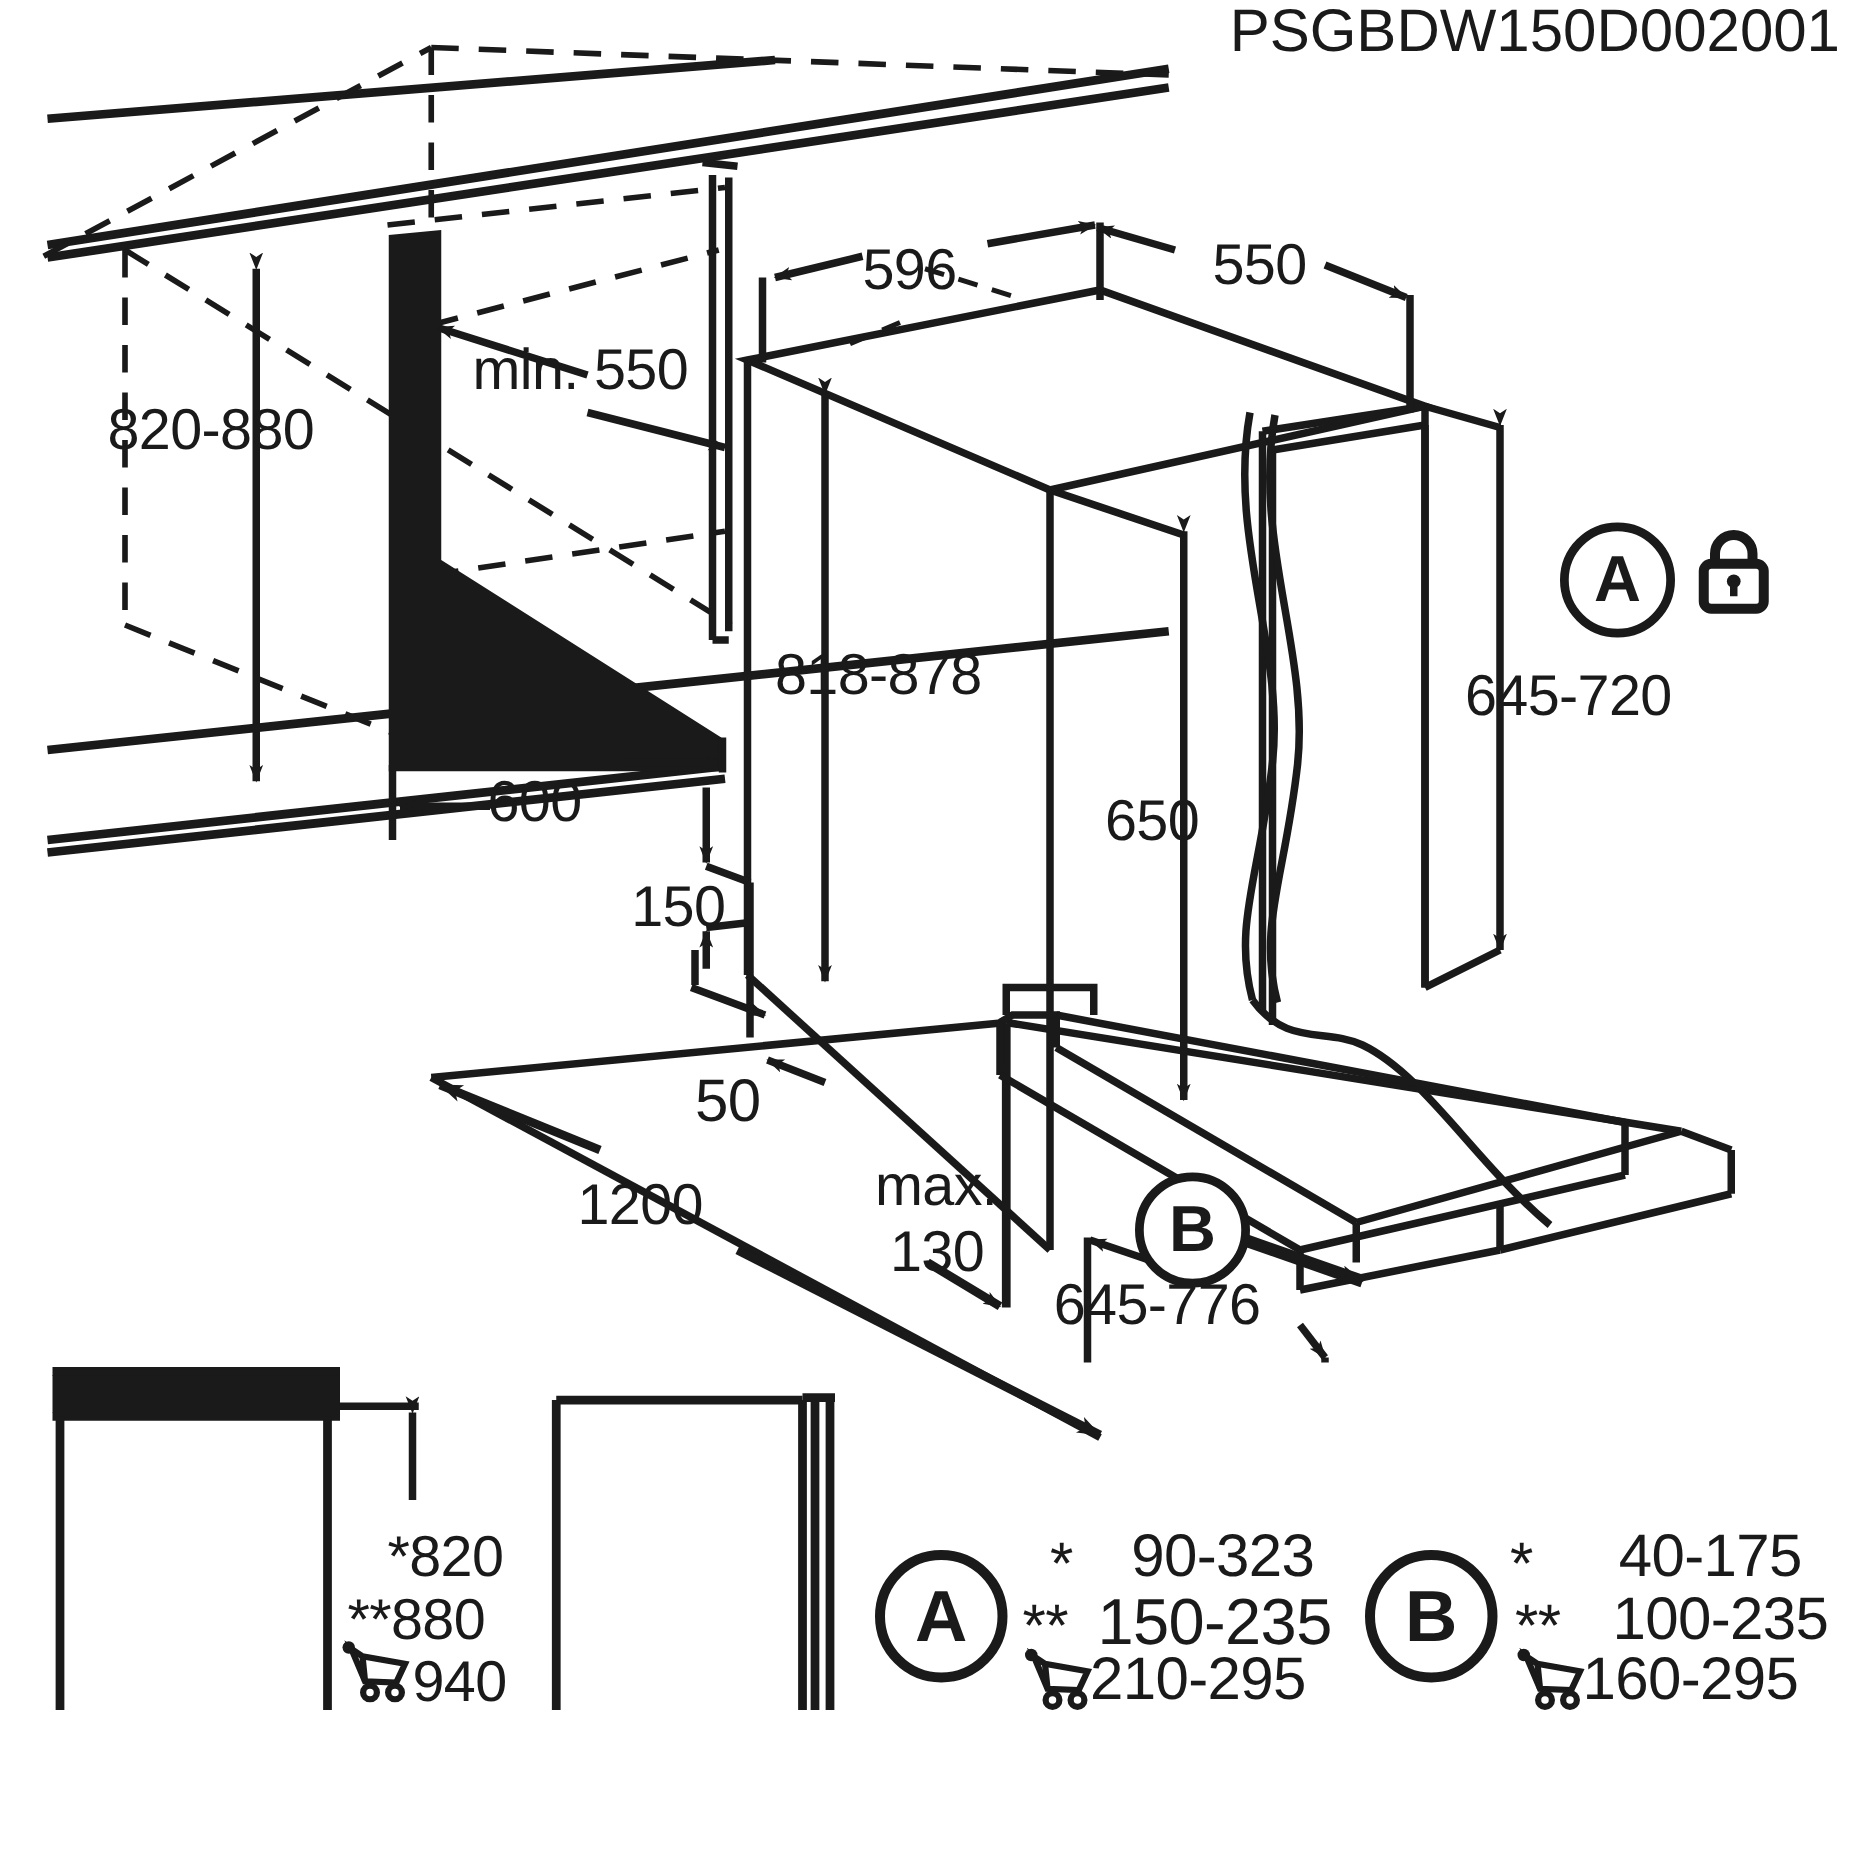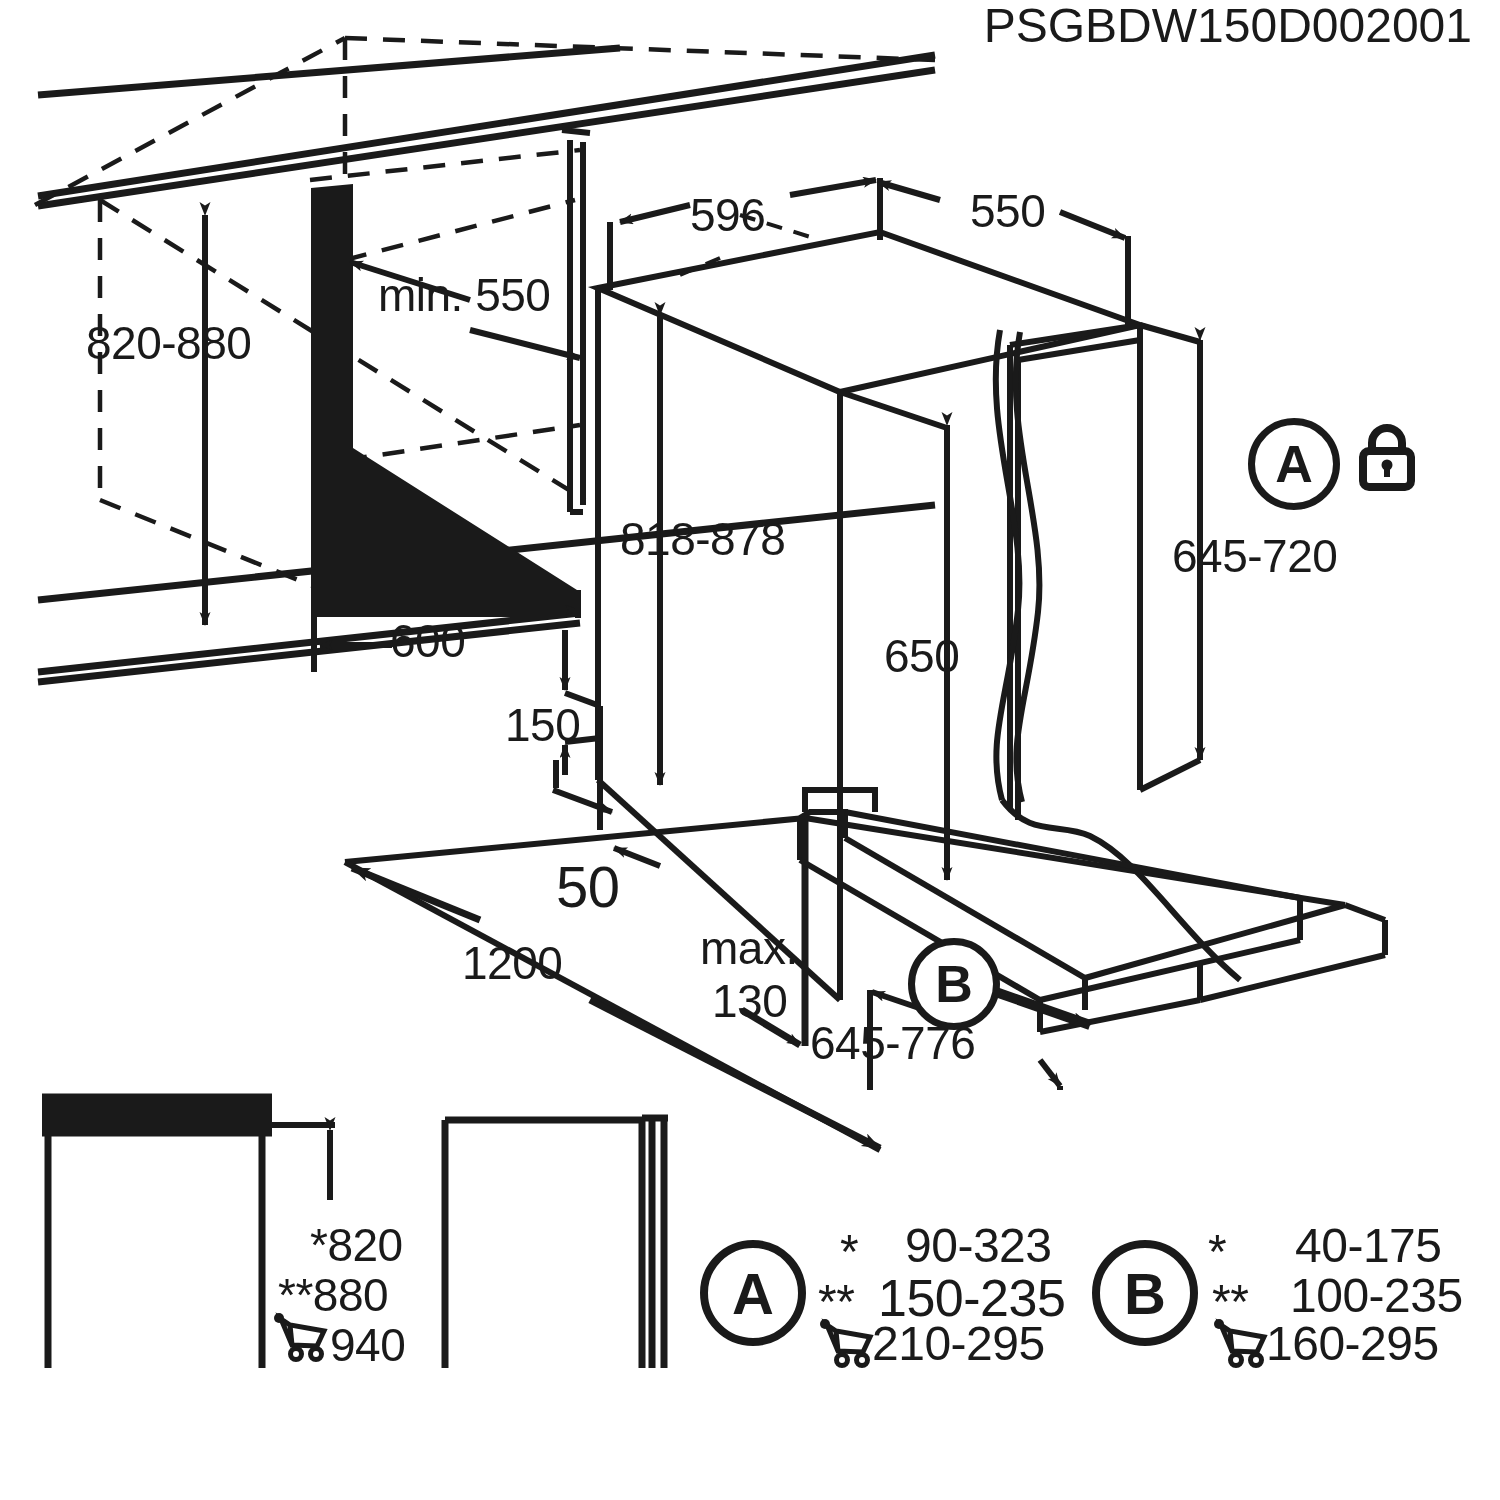--- a/index.html
+++ b/index.html
@@ -291,28 +291,28 @@
   <div class="lbl dim" style="left:970px;top:188px;font-size:46px;">550</div>
 
   <div class="lbl dim" style="left:620px;top:516px;font-size:46px;">818-878</div>
 
   <div class="lbl dim" style="left:884px;top:633px;font-size:46px;">650</div>
 
   <div class="lbl dim" style="left:1172px;top:505px;font-size:46px;margin-top:28px;">645-720</div>
 
   <div class="lbl dim" style="left:505px;top:702px;font-size:46px;">150</div>
 
-  <div class="lbl dim" style="left:556px;top:858px;font-size:58px;text-align:right;">50</div>
+  <div class="lbl dim" style="left:556px;top:858px;font-size:48px;text-align:right;">50</div>
 
   <div class="lbl dim" style="left:462px;top:940px;font-size:46px;">1200</div>
 
   <div class="lbl dim" style="left:700px;top:925px;font-size:46px;">max.</div>
   <div class="lbl dim" style="left:712px;top:978px;font-size:46px;">130</div>
 
-  <div class="lbl dim" style="left:810px;top:1020px;font-size:46px;">645-776</div>
+  <div class="lbl dim" style="left:843px;top:1020px;font-size:46px;">645-776</div>
 
   <div style="position:absolute;left:1248px;top:418px;width:78px;height:78px;border:7px solid #1a1a1a;border-radius:50%;display:flex;align-items:center;justify-content:center;">
     <span style="font-size:52px;font-weight:bold;font-family:'Liberation Sans',sans-serif;color:#1a1a1a;">A</span>
   </div>
 
   <div style="position:absolute;left:1350px;top:420px;width:74px;height:74px;">
     <svg viewBox="0 0 74 74" style="position:static;width:74px;height:74px;">
       <path d="M22,32 L22,23 a15,15 0 0 1 30,0 L52,32" fill="none" stroke="#1a1a1a" stroke-width="8"></path>
       <rect x="13" y="31" width="48" height="36" rx="6" fill="none" stroke="#1a1a1a" stroke-width="8"></rect>
       <circle cx="37" cy="45" r="5.5" fill="#1a1a1a"></circle>

